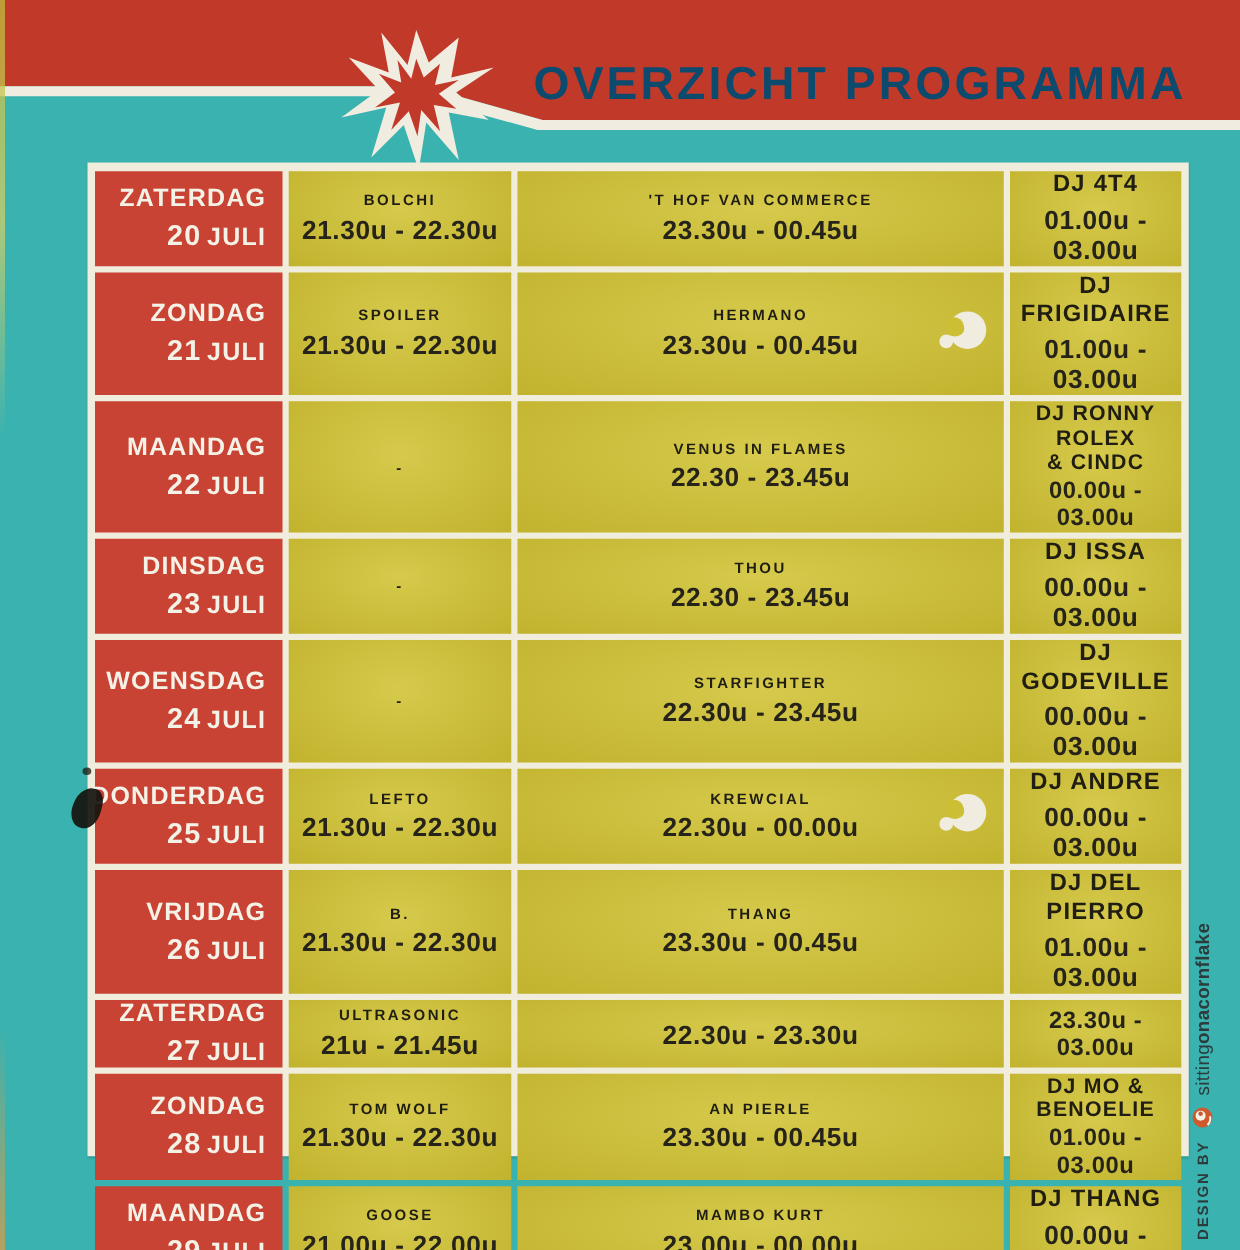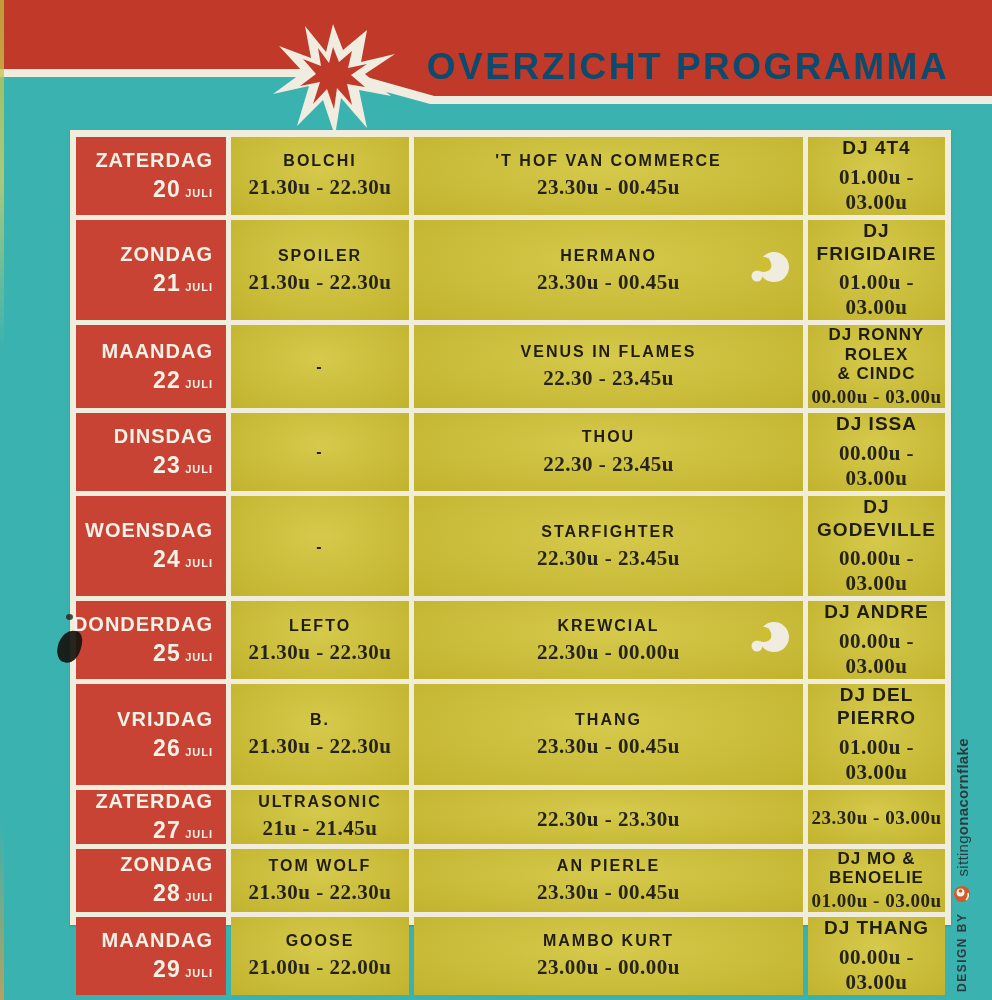--- a/index.html
+++ b/index.html
@@ -24,31 +24,31 @@
   }
   .row{display:flex;gap:5px;flex:1;}
   .cell{display:flex;flex-direction:column;justify-content:center;box-sizing:border-box;position:relative;}
   .day{
     width:150px;background:#c94334;align-items:flex-end;padding-right:13px;
     color:#f4f1e6;
   }
   .dayname{font-weight:bold;font-size:20px;letter-spacing:1px;}
   .dateline{font-weight:bold;margin-top:4px;}
   .datenum{font-size:23px;letter-spacing:1px;}
-  .datemonth{font-size:11px;letter-spacing:1px;}
+  .datemonth{font-size:20px;letter-spacing:1px;}
   .act{
     background:#cdbf33;align-items:center;text-align:center;color:#201e12;
     background-image:radial-gradient(ellipse at 50% 40%, rgba(255,250,190,.18), rgba(120,105,10,.14));
   }
   .act.c2{width:178px;}
   .act.c3{width:389px;}
   .act.c4{flex:1;}
-  .act-name{font-weight:bold;font-size:16px;letter-spacing:2px;line-height:1.2;}
+  .act-name{font-weight:bold;font-size:12px;letter-spacing:2px;line-height:1.2;}
   .c4 .act-name{font-size:19px;letter-spacing:1px;}
-  .act-time{font-weight:bold;font-size:21px;letter-spacing:.5px;margin-top:5px;color:#26241a;font-family:Liberation Serif, serif;}
+  .act-time{font-weight:bold;font-size:21px;letter-spacing:.5px;margin-top:5px;color:#26241a;}
   .act-time:empty{display:none;}
   .threeline .act-name{font-size:17px;letter-spacing:1px;line-height:1.15;}
   .threeline .act-time{font-size:19px;margin-top:2px;}
   .rec-icon{position:absolute;right:12px;top:50%;transform:translateY(-55%);display:none;}
   .rec-icon.show{display:block;}
   
   .sidebar{
     position:absolute;left:953px;top:992px;width:320px;
     transform-origin:0 0;transform:rotate(-90deg);
     display:flex;align-items:center;gap:9px;white-space:nowrap;color:#2c3b3b;

